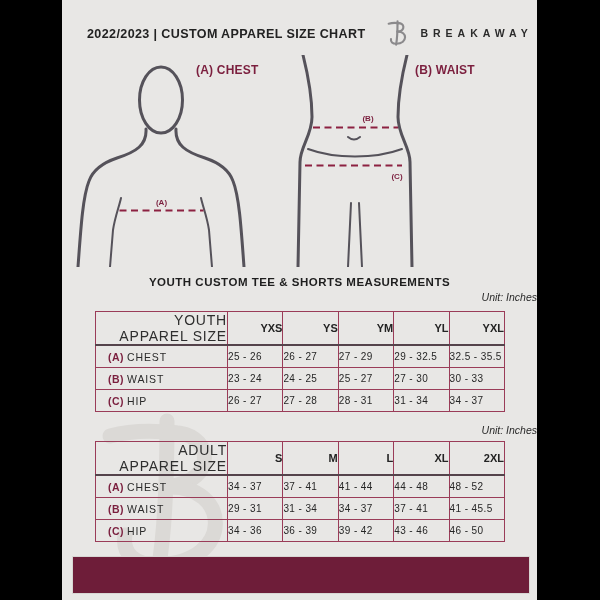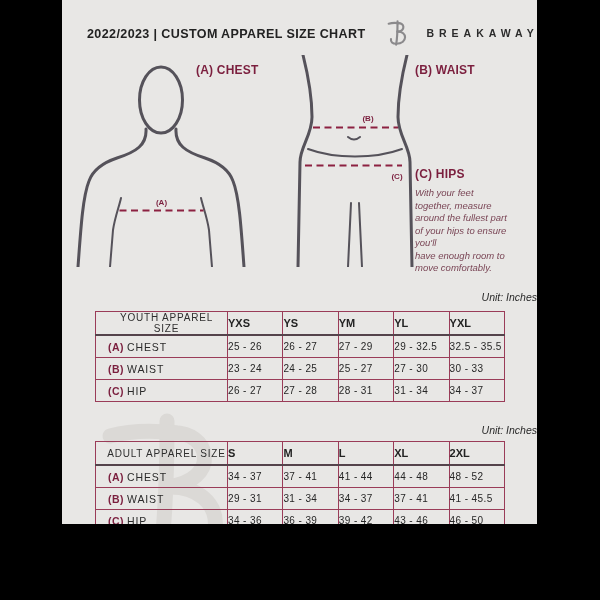--- a/index.html
+++ b/index.html
@@ -1,25 +1,25 @@
 <!DOCTYPE html>
 <html><head>
 <meta charset="utf-8">
 <style>
   html,body{margin:0;padding:0;background:#000;}
   .canvas{position:relative;width:600px;height:600px;background:#000;overflow:hidden;
           font-family:"Liberation Sans",sans-serif;}
-  .page{position:absolute;left:62px;top:0;width:475px;height:524px;background:#e8e7e5;overflow:hidden;}
+  .page{position:absolute;left:62px;top:0;width:475px;height:600px;background:#e8e7e5;overflow:hidden;}
 
   
   .header{position:absolute;left:25px;right:20px;top:18px;height:30px;display:flex;
           justify-content:space-between;align-items:center;z-index:1;}
   .title{font-size:13.5px;font-weight:bold;letter-spacing:.4px;color:#222;
          transform:scaleX(.93);transform-origin:left center;white-space:nowrap;}
-  .brand{display:flex;align-items:center;gap:16px;}
+  .brand{display:flex;align-items:center;gap:10px;}
   .brandname{font-size:10.5px;font-weight:bold;letter-spacing:5px;color:#2b2b2b;white-space:nowrap;}
 
   
   .diagrams{position:absolute;left:0;top:55px;width:475px;height:212px;z-index:1;}
   .fig{position:absolute;top:0;}
   .guide{position:absolute;width:122px;}
   .gh{font-size:12px;font-weight:bold;color:#7b1f3e;letter-spacing:.2px;}
   .gd{margin-top:6px;font-size:9.5px;font-style:italic;line-height:1.32;color:#7a4656;
       white-space:pre-line;}
   .guide-a{left:134px;top:8px;}
@@ -34,23 +34,23 @@
   .t1{top:276px;} .u1{top:291px;}
   .t2{top:409px;} .u2{top:424px;}
 
   
   table.size{position:absolute;left:33px;width:410px;border-collapse:collapse;
              table-layout:fixed;z-index:1;background:transparent;}
   .youth{top:311px;} .adult{top:441px;}
   table.size col.c0{width:132px;}
   table.size th,table.size td{border:1px solid #9a3c58;padding:0;}
   table.size tr.head th{height:22px;border-bottom:2px solid #54434b;}
-  table.size th.first{font-size:10px;font-weight:normal;letter-spacing:.8px;color:#2e2e2e;
-                      text-align:center;padding-left:10px;}
-  table.size th.sz{font-size:11px;font-weight:bold;color:#232323;text-align:left;}
+  table.size th.first{font-size:14px;font-weight:normal;letter-spacing:.8px;color:#2e2e2e;
+                      text-align:right;padding-left:10px;}
+  table.size th.sz{font-size:11px;font-weight:bold;color:#232323;text-align:right;}
   table.size td{height:21px;font-size:10px;color:#262626;letter-spacing:.4px;}
   table.size td.first{text-align:left;padding-left:12px;}
   .pfx{font-weight:bold;color:#7b1f3e;font-size:10.5px;}
   .lbl{font-size:10.5px;color:#2a2a2a;letter-spacing:.9px;margin-top:7px;}
 
   
   .watermark{position:absolute;left:33px;top:406px;z-index:0;}
   .footer-bar{position:absolute;left:10px;top:556px;width:456px;height:36px;
               background:#6e1d39;border:1px solid #d8d6d3;z-index:2;}
 
@@ -106,43 +106,34 @@
         <text class="marker" x="88" y="66" text-anchor="middle">(B)</text>
         <text class="marker" x="117" y="124" text-anchor="middle">(C)</text>
       </svg>
 
       <div class="guide guide-a">
         <div class="gh">(A) CHEST</div>
       </div>
       <div class="guide guide-b">
         <div class="gh">(B) WAIST</div>
       </div>
-      <div class="guide guide-c">
-        <div class="gh">(C) HIPS</div>
-        <div class="gd">With your feet
-together, measure
-around the fullest part
-of your hips to ensure
-you'll
-have enough room to
-move comfortably.</div>
-      </div>
     </div>
 
     <div class="watermark">
       <svg width="150" height="180" viewBox="0 0 24 30">
         <g fill="none" stroke="#dbd9d6" stroke-width="2.5" stroke-linecap="round">
           <path d="M11.5 2.5 C11.5 12 11 22 10 27.5"></path>
           <path d="M2 5 C5 4.2 9 4 13 4.5"></path>
           <path d="M12 4.5 C19 4 20.5 12.5 11.5 13.5"></path>
           <path d="M11.5 13.5 C22 13 23 26 10 26.5 C6 26.5 4 24.5 4.5 21.5"></path>
         </g>
       </svg>
     </div>
 
+    <div class="tbl-title t1">YOUTH CUSTOM TEE &amp; SHORTS MEASUREMENTS</div>
     <div class="tbl-unit u1">Unit: Inches</div>
     <table class="size youth">
       <colgroup>
           <col class="c0">
           <col>
           <col>
           <col>
           <col>
           <col>
         </colgroup>

